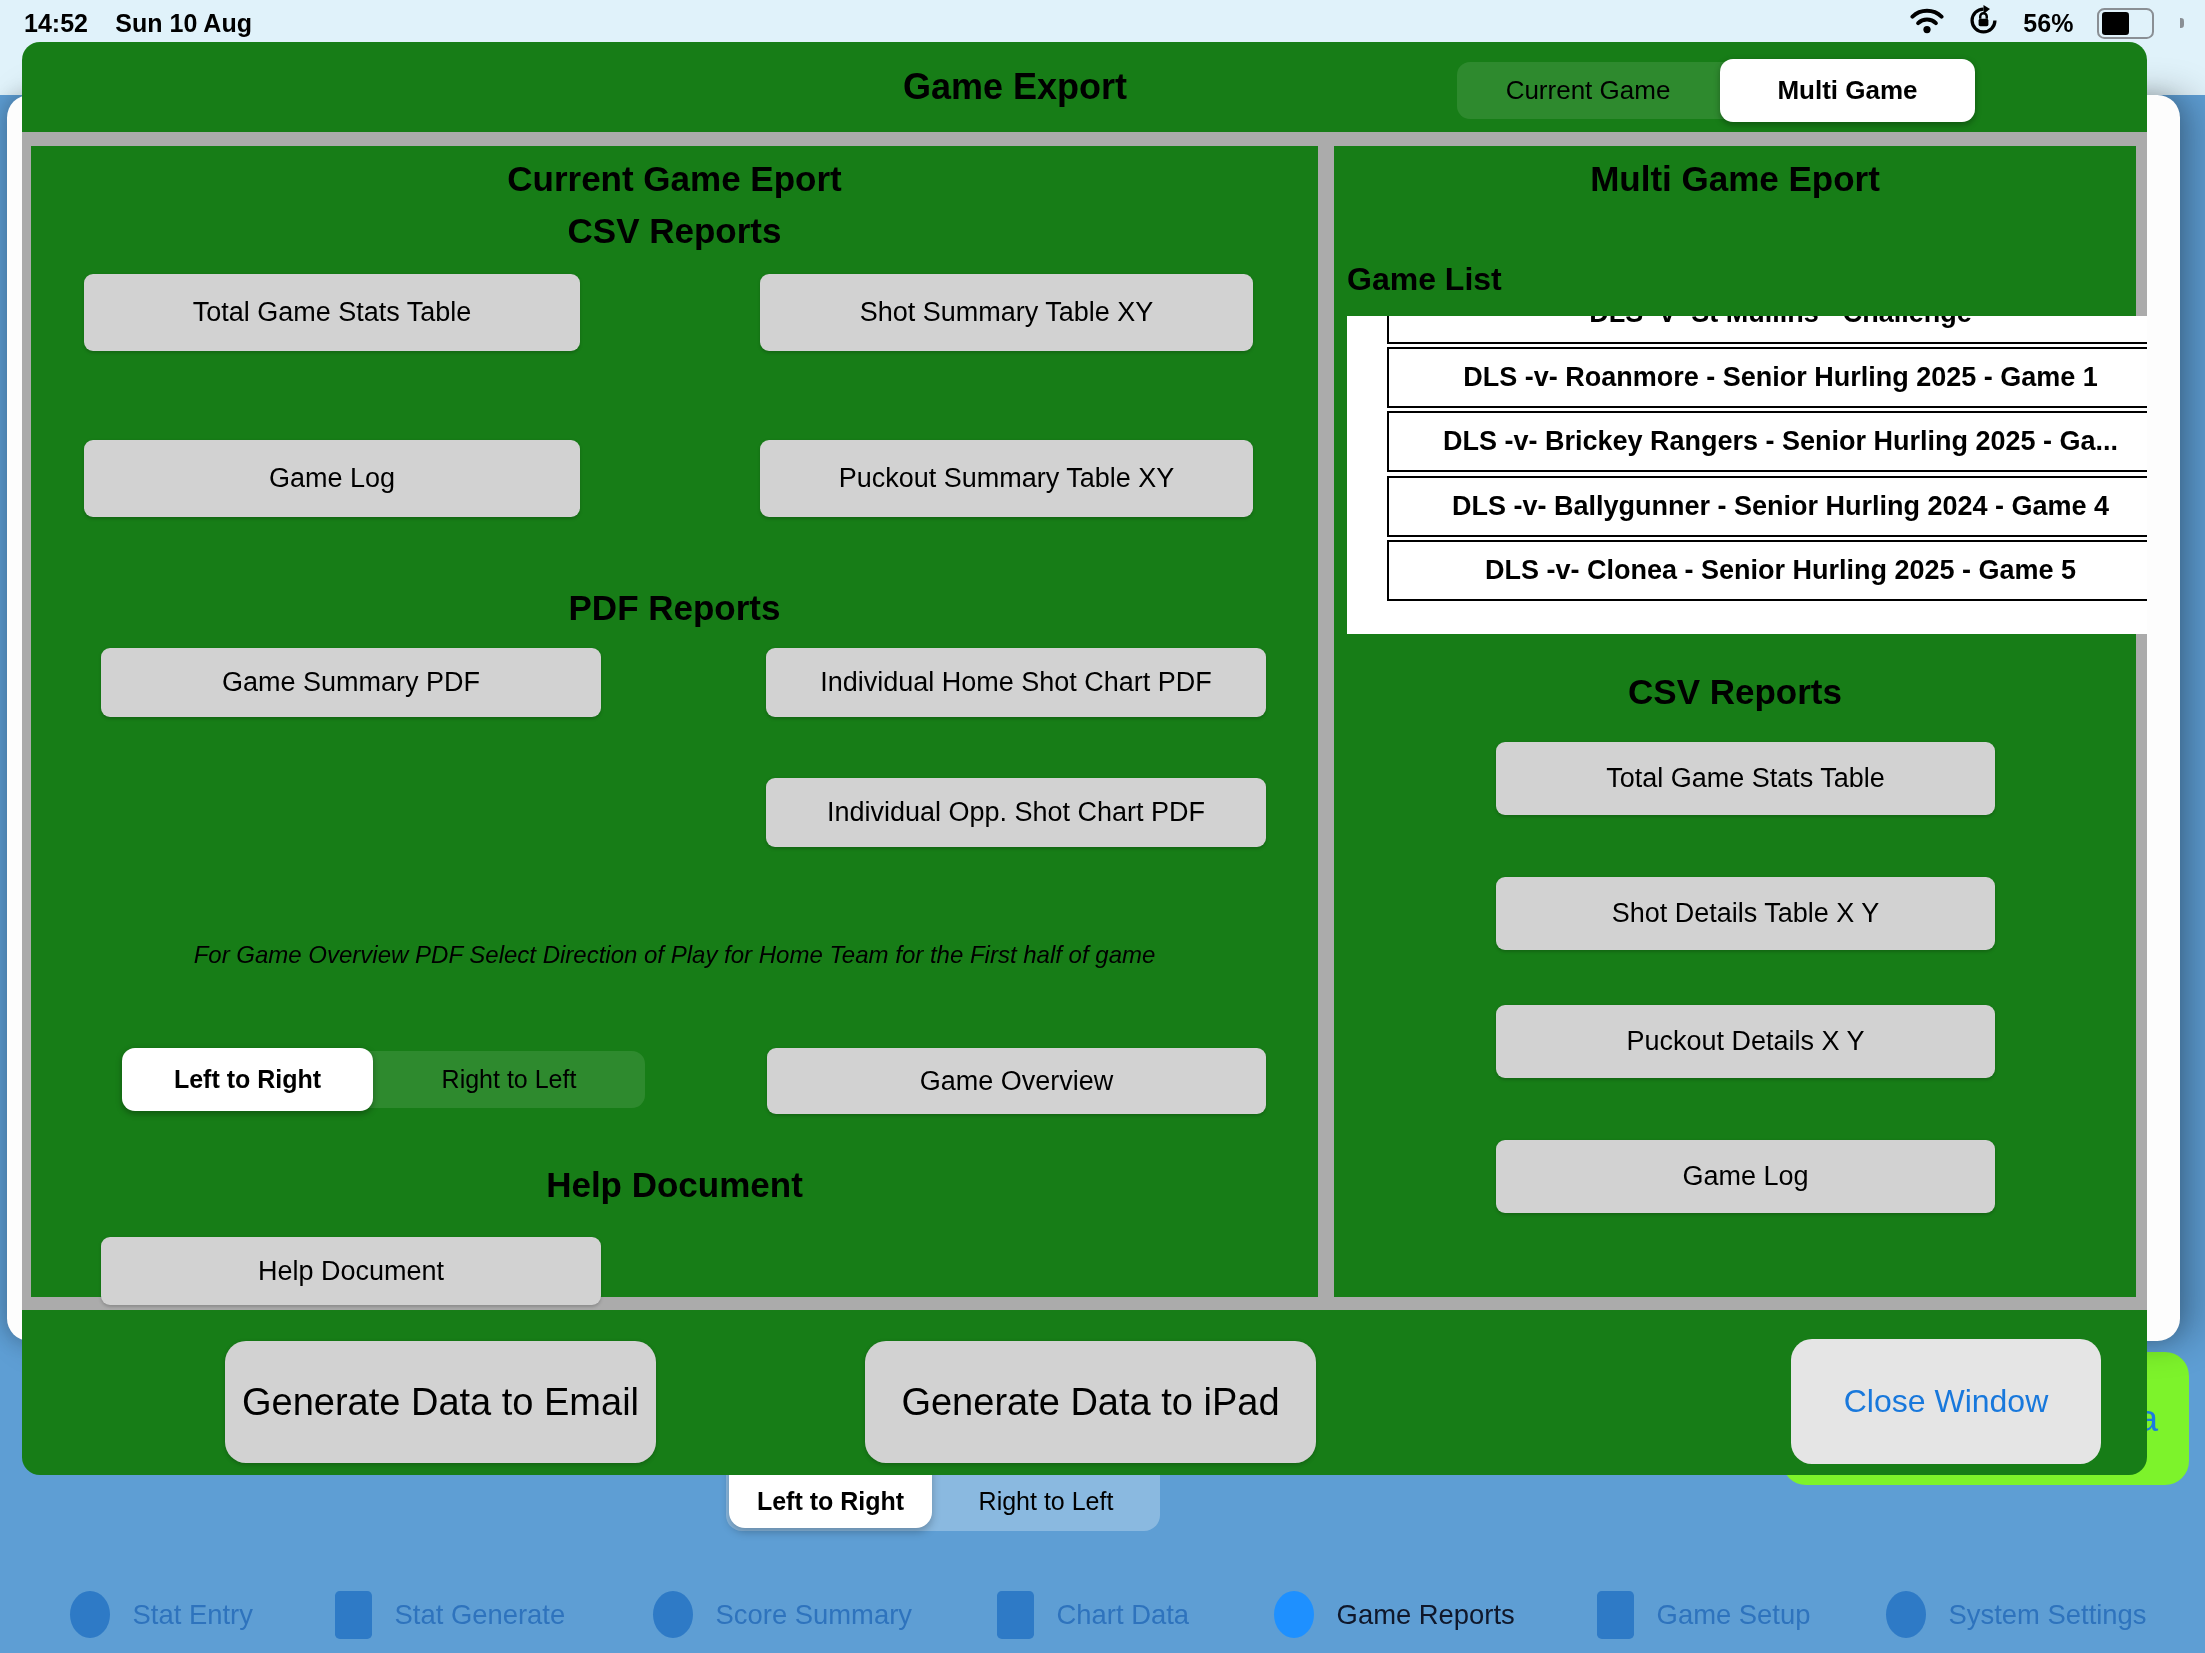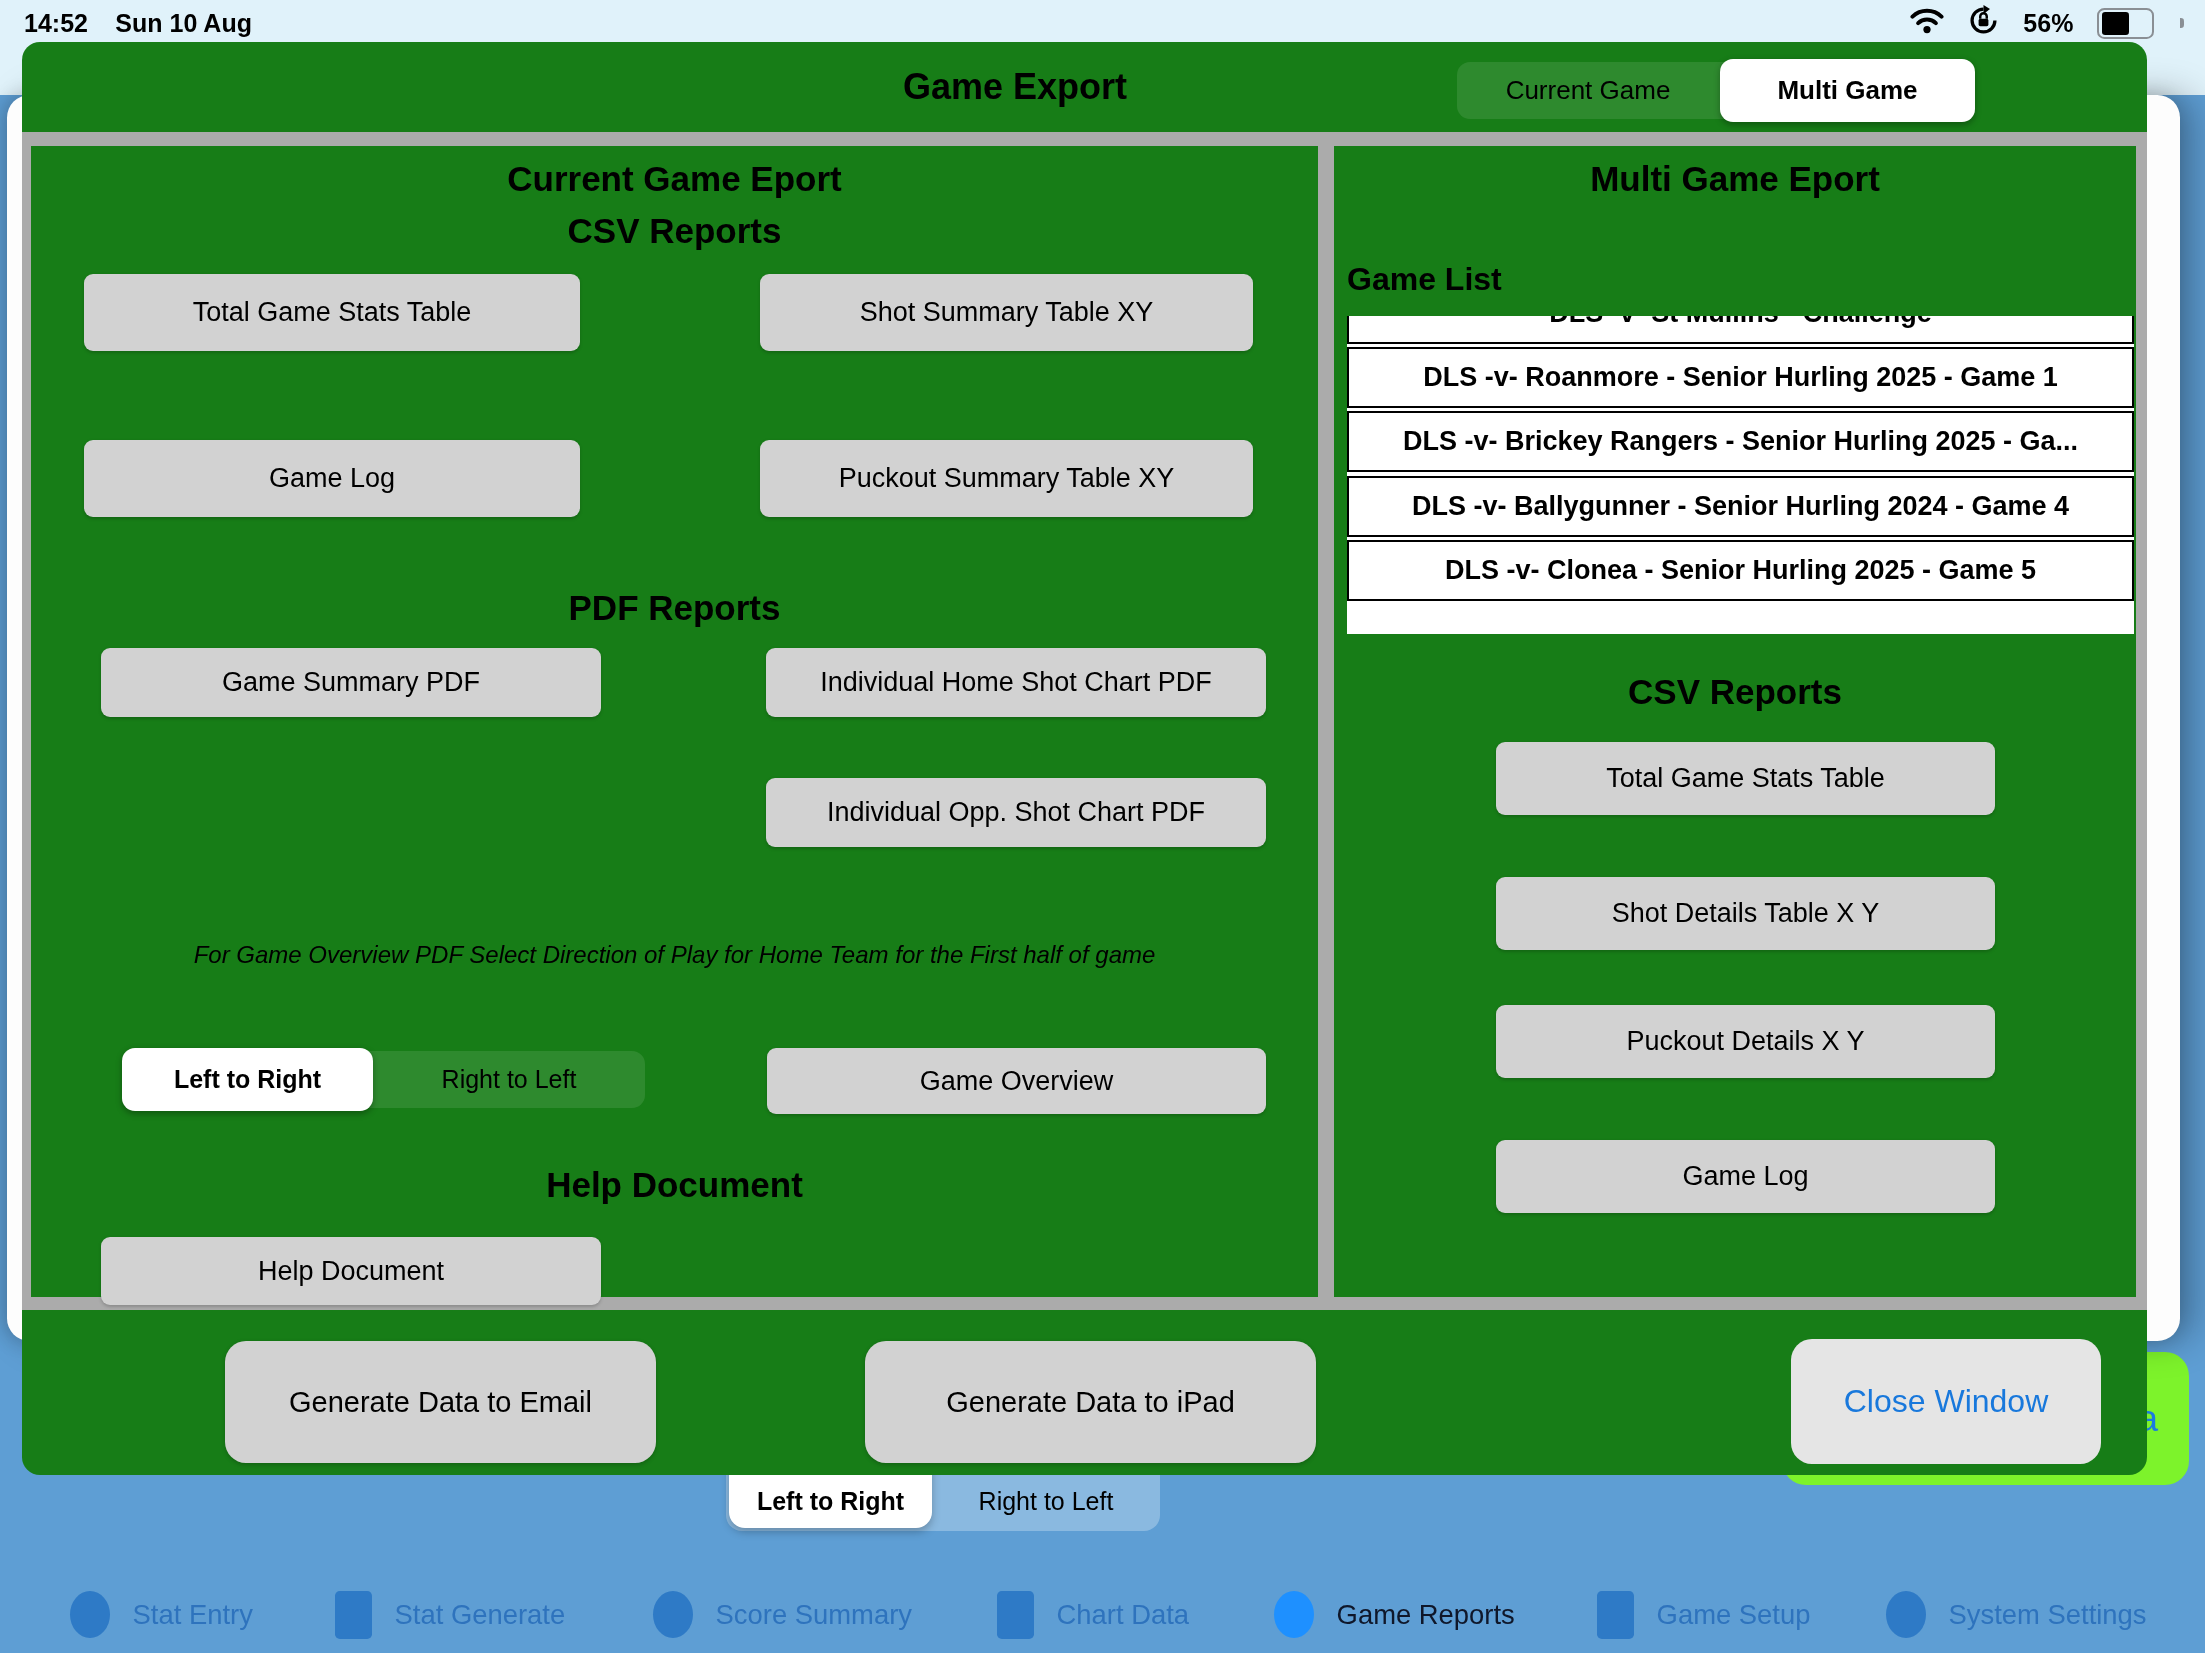--- a/index.html
+++ b/index.html
@@ -61,28 +61,28 @@
     font-size:27px;color:#000;box-shadow:0 1.6px 3.2px rgba(0,0,0,.18);}
   .note{width:100%;text-align:center;font-size:24px;color:#000;font-style:italic;}
 
   .seg-green{left:91px;top:905px;width:523px;height:57px;background:rgba(255,255,255,.10);border-radius:13px;}
   .seg-green-sel{left:91px;top:902px;width:251px;height:63px;background:#fff;border-radius:13px;
     display:flex;align-items:center;justify-content:center;font-size:25px;font-weight:700;color:#000;
     box-shadow:0 2.4px 6.5px rgba(0,0,0,.3);}
   .seg-green-off{left:342px;top:905px;width:272px;height:57px;display:flex;align-items:center;justify-content:center;
     font-size:25px;color:#000;}
 
-  .gamelist{left:13px;top:170px;width:787px;height:318px;overflow:hidden;background:#fff;}
+  .gamelist{left:13px;top:170px;width:787px;height:318px;overflow:hidden;background:#fff;padding-left:40px;}
   .gamerow{height:57px;border:2.4px solid #000;background:#fff;margin-bottom:3.2px;
     display:flex;align-items:center;justify-content:center;
     font-size:27px;font-weight:700;color:#000;white-space:nowrap;}
   .gamerow.first{margin-top:-33px;}
 
   .footer-btn{background:#D2D2D2;border-radius:21px;display:flex;align-items:center;justify-content:center;
-    font-size:29px;color:#000;box-shadow:0 1.6px 4px rgba(0,0,0,.2);}
+    font-size:38px;color:#000;box-shadow:0 1.6px 4px rgba(0,0,0,.2);}
   .close-btn{left:1769px;top:1297px;width:310px;height:125px;background:#e5e5e5;border-radius:21px;
     display:flex;align-items:center;justify-content:center;font-size:32px;color:#1878DC;}
 </style>
 </head>
 <body>
 
 <div class="abs top-light"></div>
 
 <div class="abs statusbar">
   <div class="sb-left">

